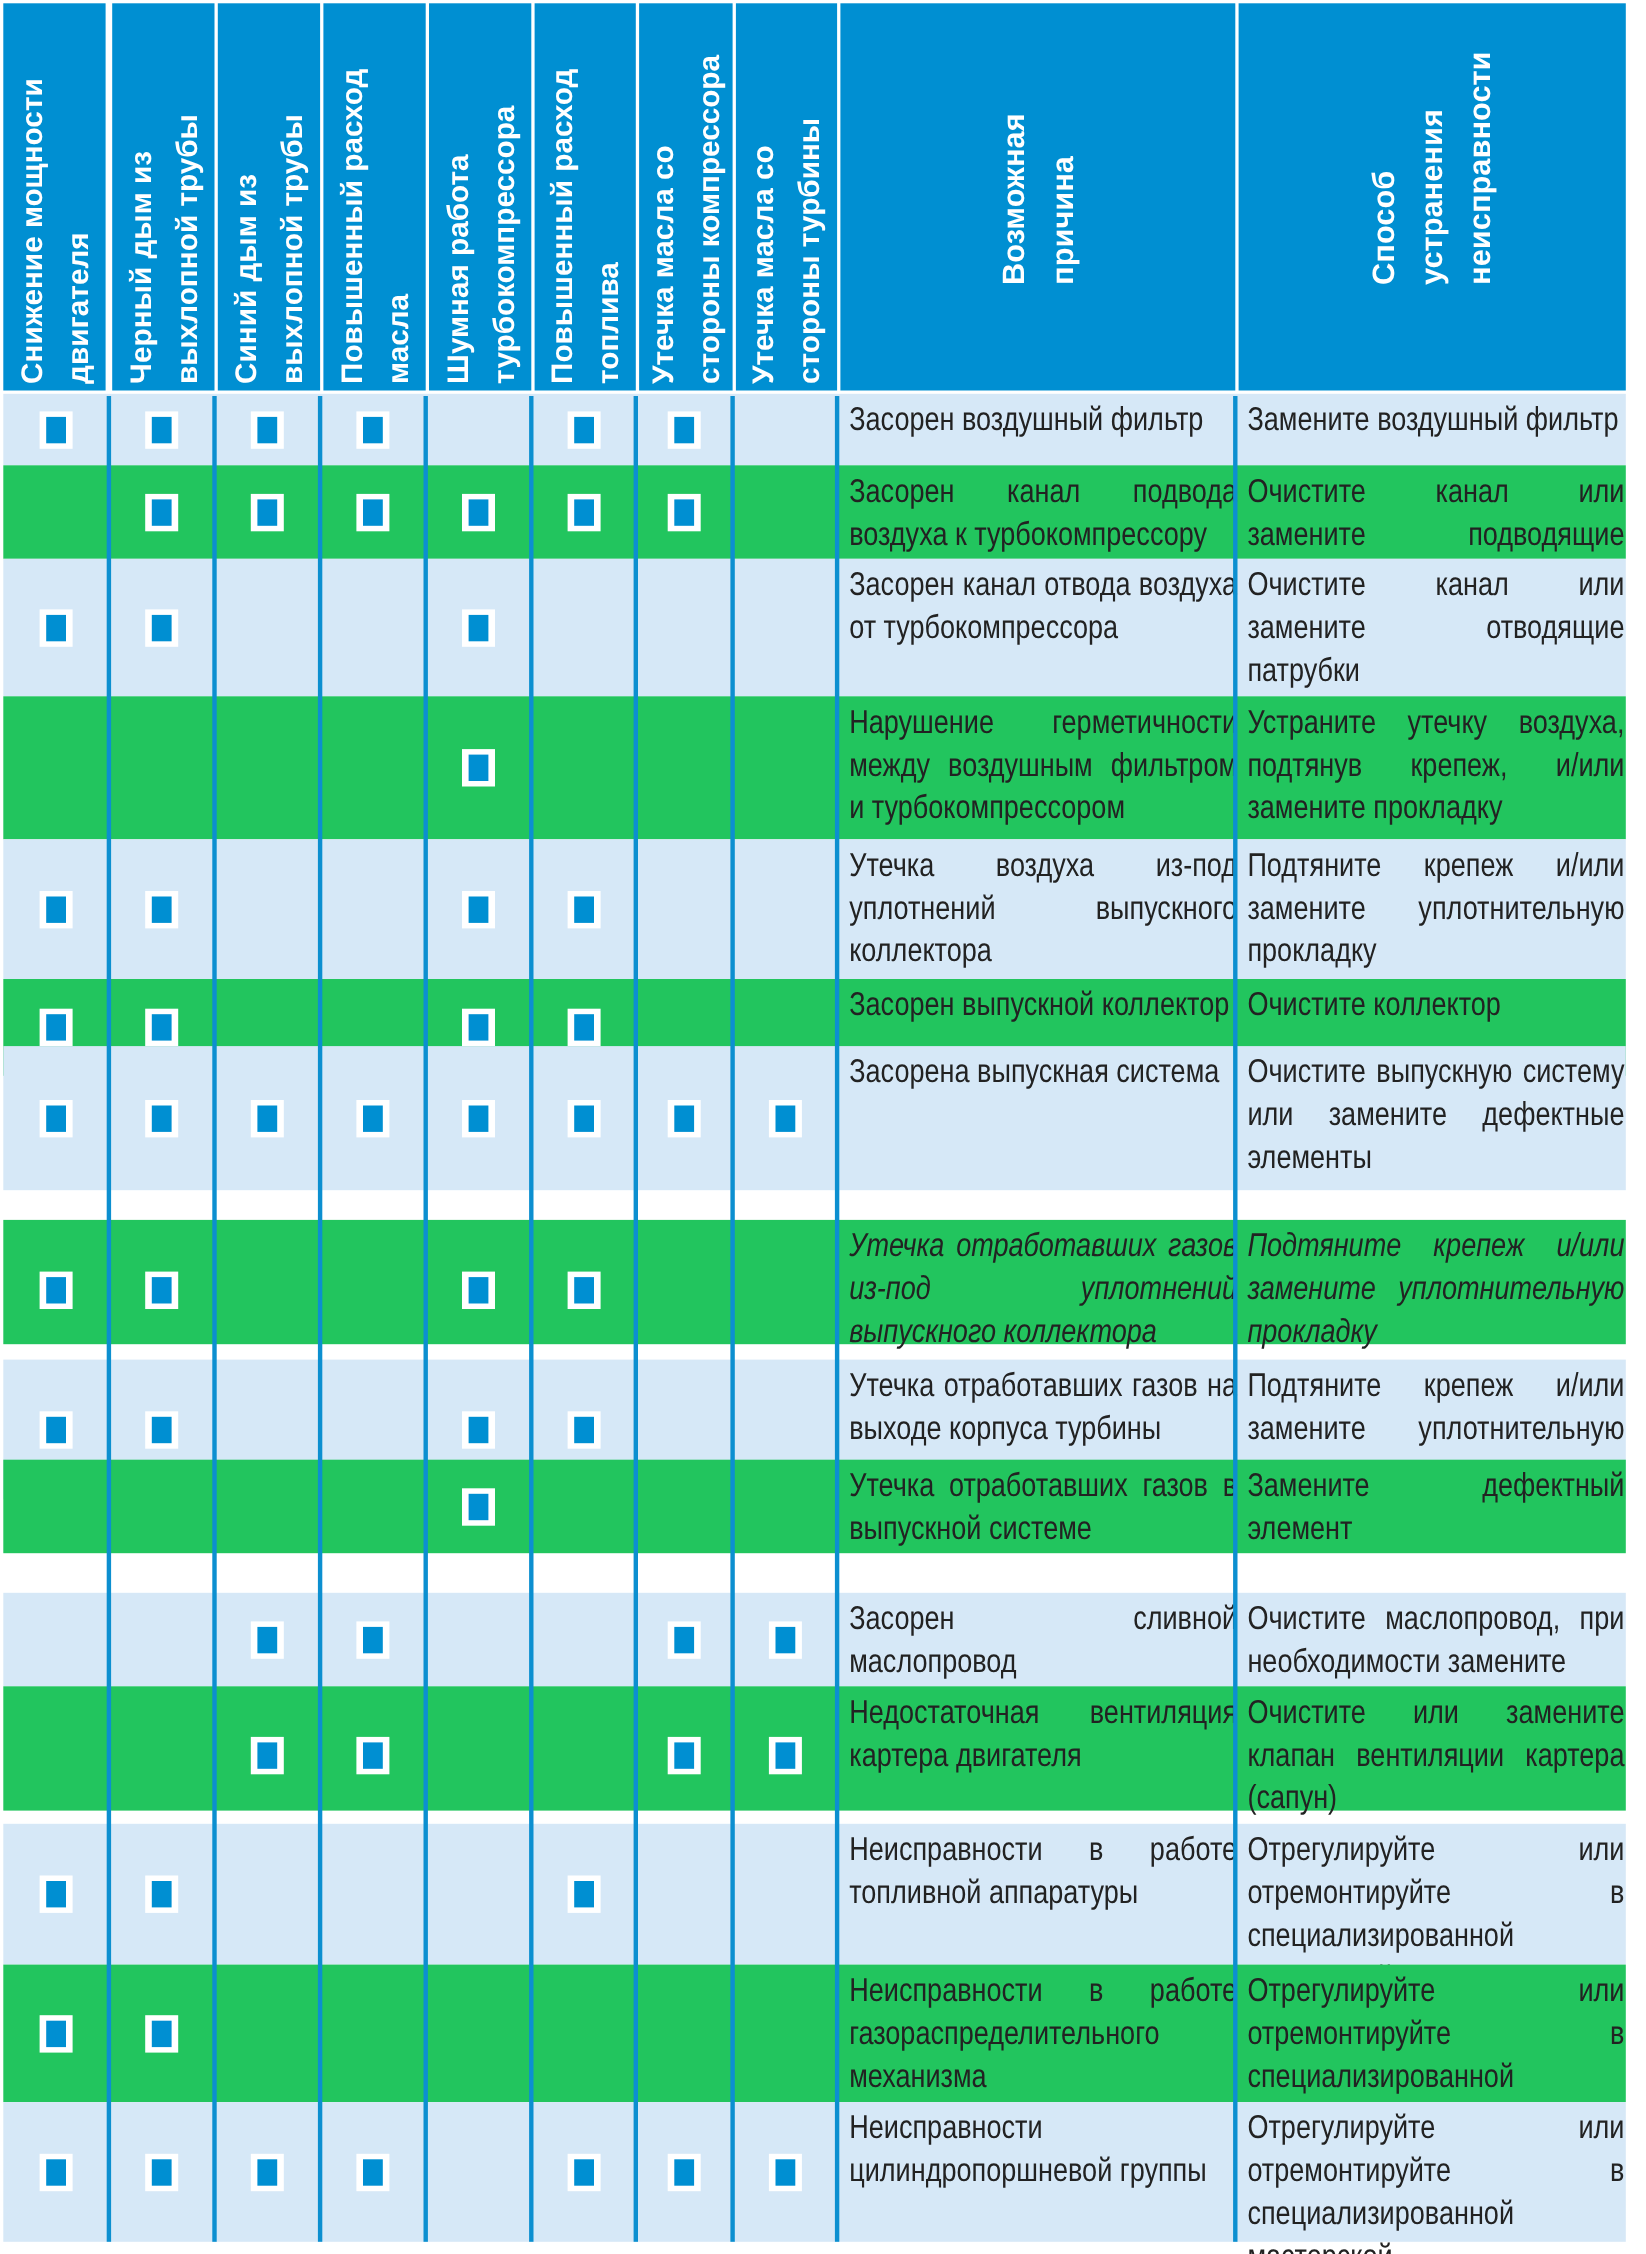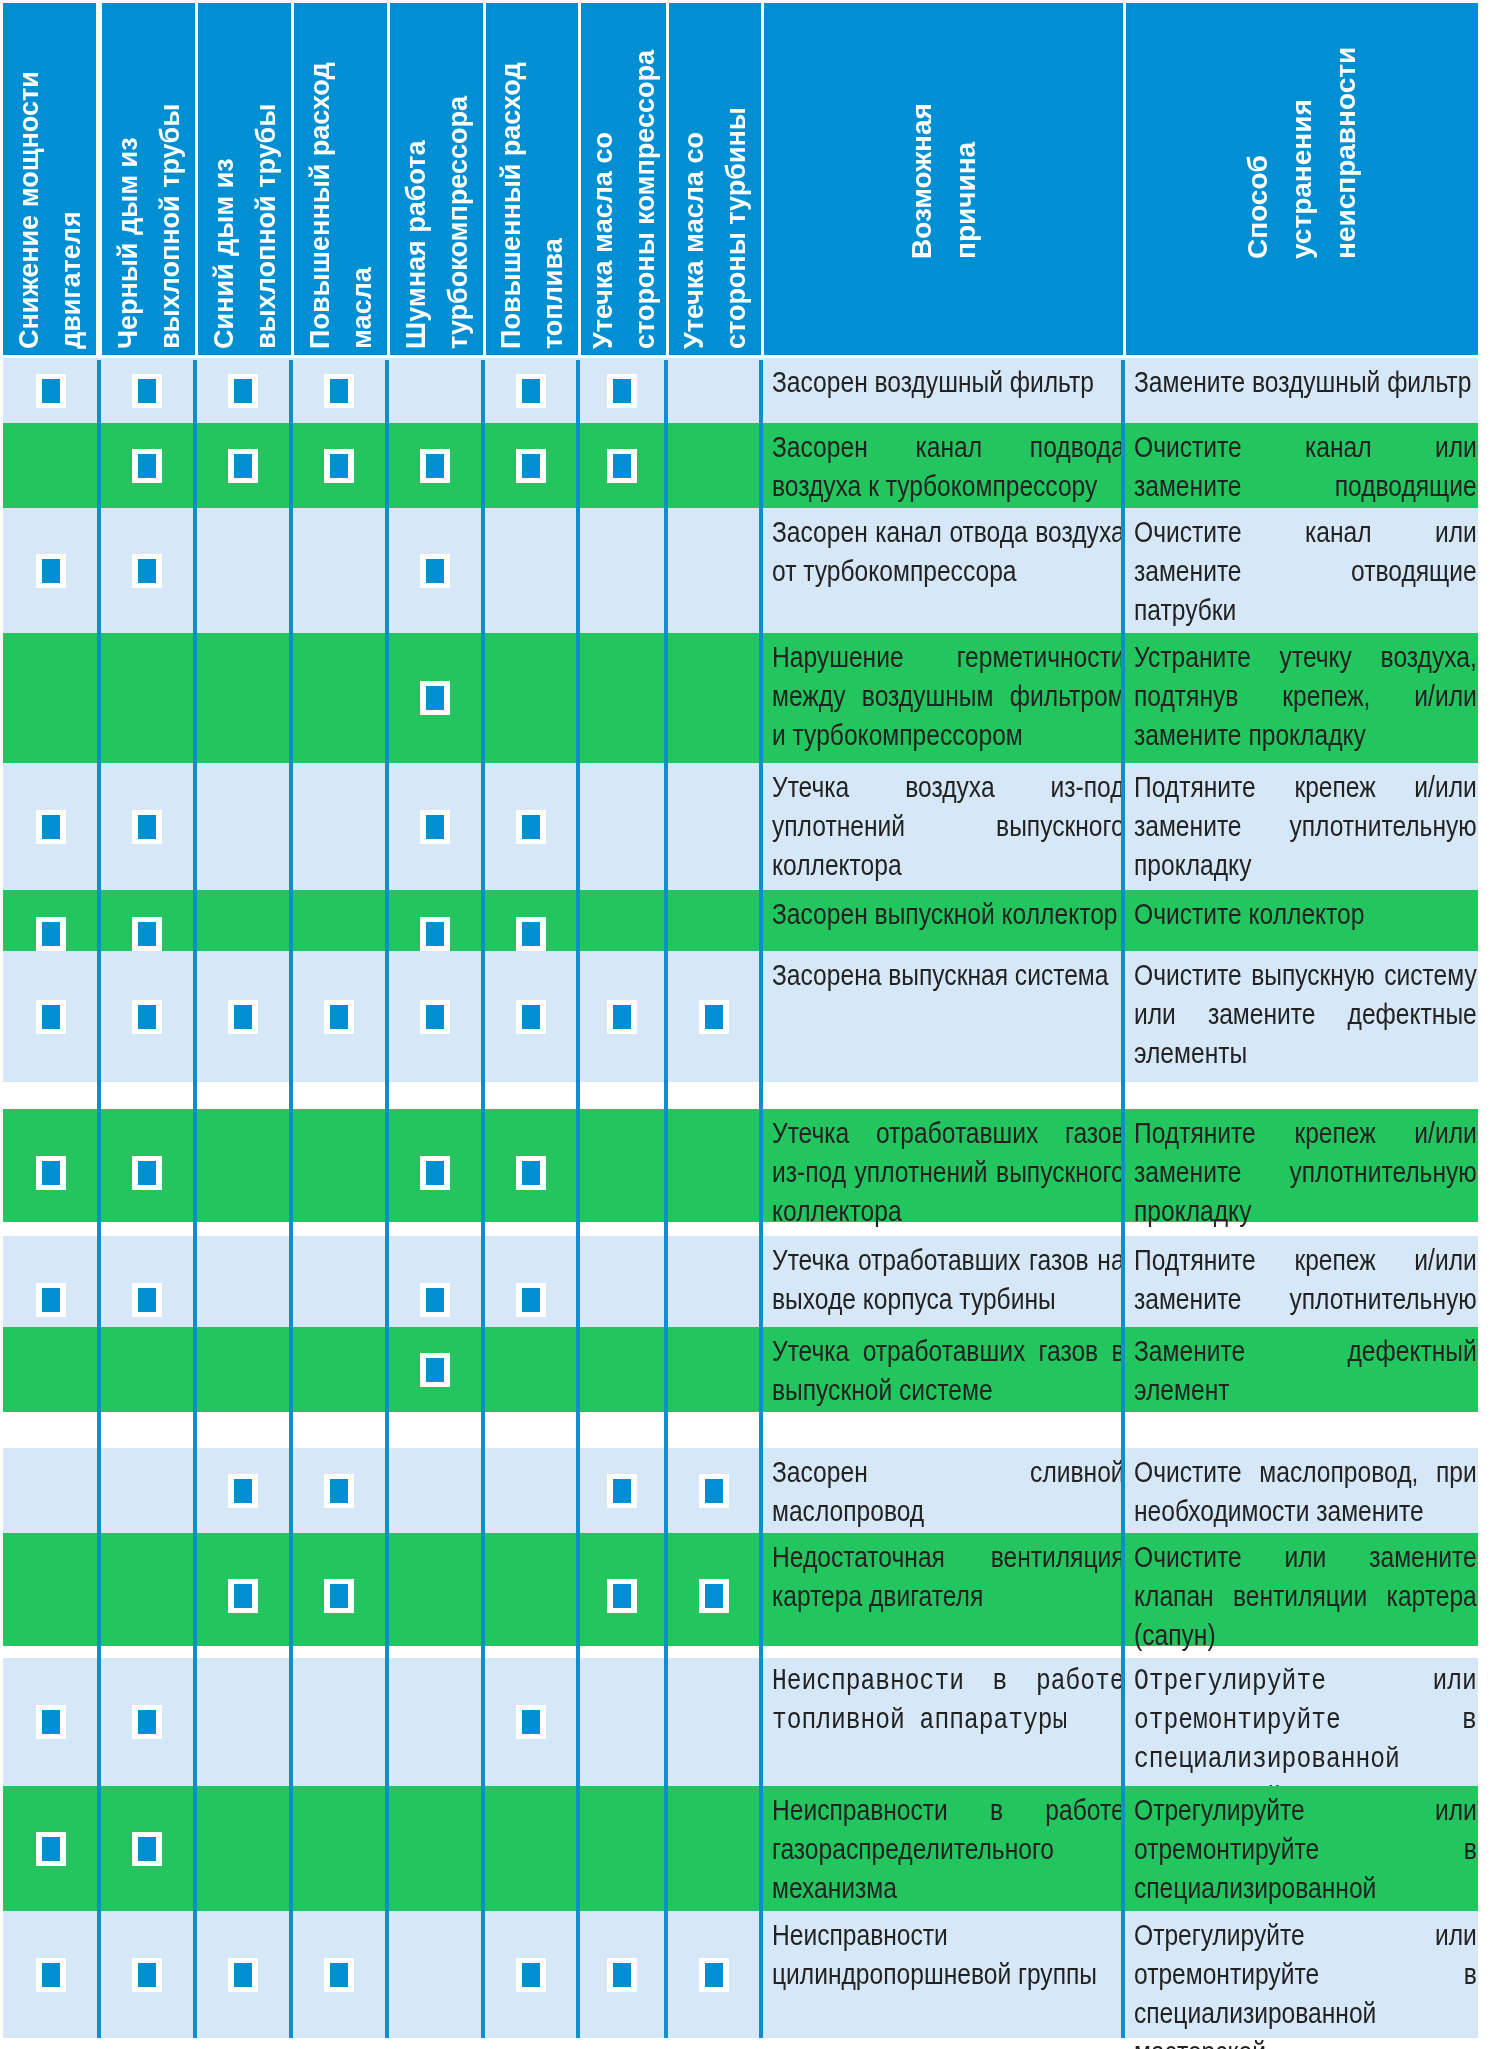--- a/index.html
+++ b/index.html
@@ -185,21 +185,21 @@
       </div>
       <div class="cell-mark" style="left: 604px; top: 48.5px;">
         <span></span>
       </div>
       <div class="cell-mark" style="left: 695.5px; top: 48.5px;">
         <span></span>
       </div>
       <div class="txt cause">Засорена выпускная система</div>
       <div class="txt fix">Очистите выпускную систему или замените дефектные элементы</div>
     </div>
-    <div class="row yellow" style="top: 1106px; height: 113px;">
+    <div class="row yellow" style="top: 1106px; height: 113px; font-style: italic;">
       <div class="cell-mark" style="left: 33px; top: 46.5px;">
         <span></span>
       </div>
       <div class="cell-mark" style="left: 129px; top: 46.5px;">
         <span></span>
       </div>
       <div class="cell-mark" style="left: 417px; top: 46.5px;">
         <span></span>
       </div>
       <div class="cell-mark" style="left: 512.5px; top: 46.5px;">
@@ -256,21 +256,21 @@
       </div>
       <div class="cell-mark" style="left: 604px; top: 45.5px;">
         <span></span>
       </div>
       <div class="cell-mark" style="left: 695.5px; top: 45.5px;">
         <span></span>
       </div>
       <div class="txt cause">Недостаточная вентиляция картера двигателя</div>
       <div class="txt fix">Очистите или замените клапан вентиляции картера (сапун)</div>
     </div>
-    <div class="row blue" style="top: 1655px; height: 128px; font-family: Liberation Mono, monospace;">
+    <div class="row blue" style="top: 1655px; height: 128px;">
       <div class="cell-mark" style="left: 33px; top: 47px;">
         <span></span>
       </div>
       <div class="cell-mark" style="left: 129px; top: 47px;">
         <span></span>
       </div>
       <div class="cell-mark" style="left: 512.5px; top: 47px;">
         <span></span>
       </div>
       <div class="txt cause">Неисправности в работе топливной аппаратуры</div>

